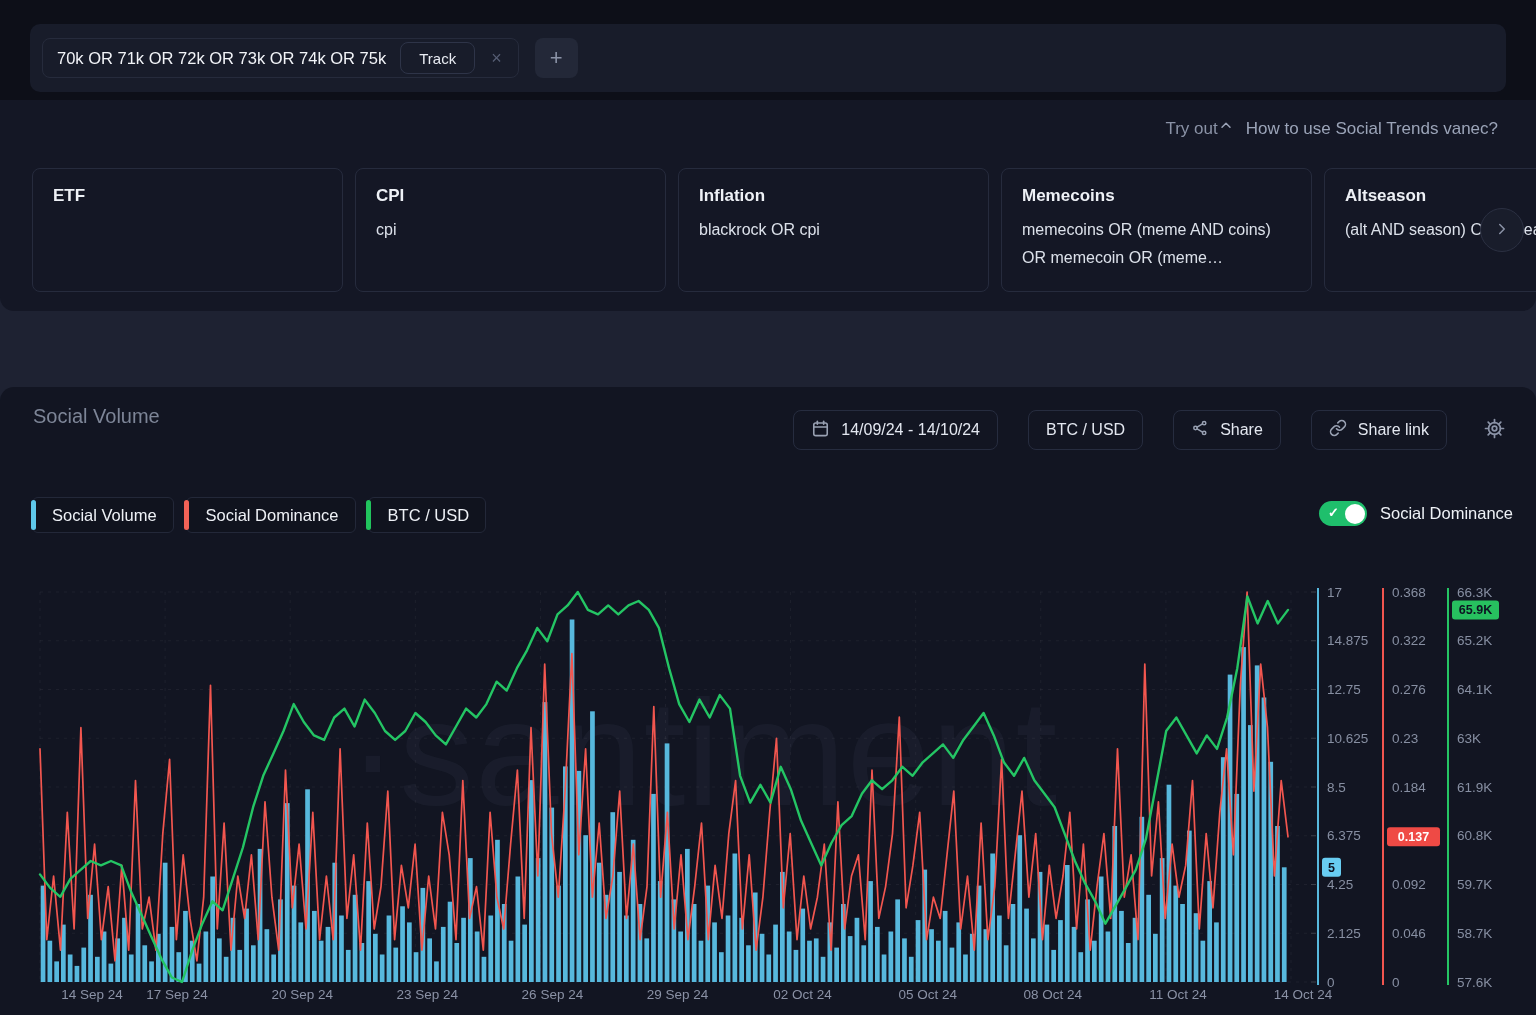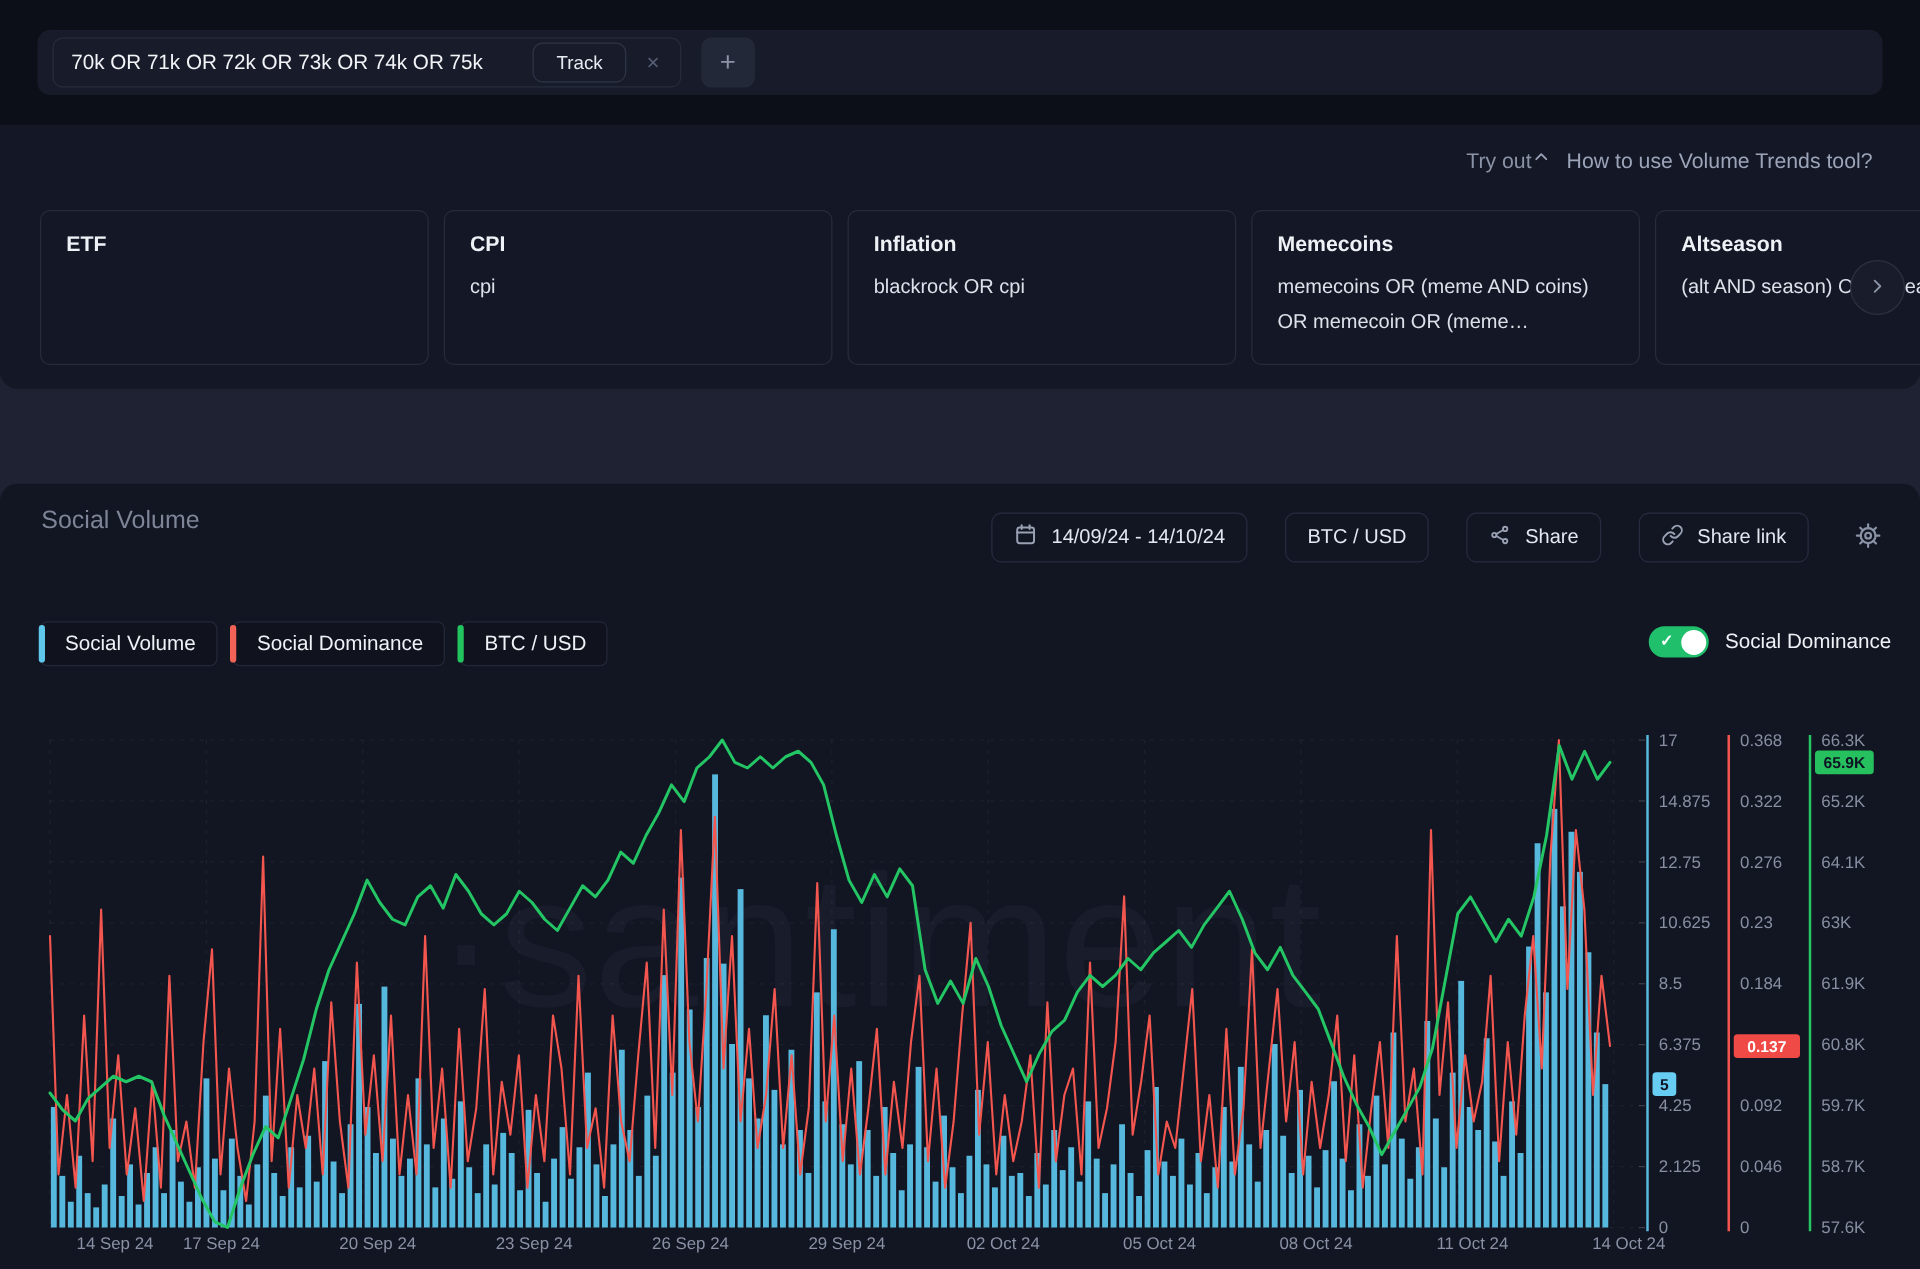--- a/index.html
+++ b/index.html
@@ -6,33 +6,32 @@
   html,body { width:1536px; height:1015px; overflow:hidden; }
   body {
     position:relative;
     background:#1e2232;
     font-family:"Liberation Sans", sans-serif;
     color:#e8ebf2;
   }
   
   .top-band { position:absolute; top:0; left:0; width:1536px; height:100px; background:#0d0f18; }
   .search-panel {
-    position:absolute; top:24px; left:30px; width:1476px; height:52px;
+    position:absolute; top:24px; left:30px; width:1476px; height:68px;
     background:#181c2a; border-radius:10px; display:flex; align-items:center; padding:0 12px;
   }
   .query-chip {
     display:flex; align-items:center; height:40px; border:1px solid #262b3c;
     border-radius:8px; padding:0 14px; gap:14px; cursor:pointer;
   }
   .query-text { font-size:16.5px; color:#f2f4f8; white-space:nowrap; }
   .track-btn {
     background:transparent; border:1px solid #2e3448; border-radius:8px;
     height:32px; padding:0 18px; color:#e8ebf2; font-size:15px; cursor:pointer;
     font-family:"Liberation Sans", sans-serif;
-    margin-left:26px;
   }
   .close-x { color:#555d73; font-size:18px; cursor:pointer; padding:0 2px; }
   .add-btn {
     margin-left:16px; width:43px; height:40px; background:#232838; border:none;
     border-radius:8px; color:#8b93a7; font-size:22px; cursor:pointer; line-height:1;
     font-family:"Liberation Sans", sans-serif;
   }
   .top-main {
     position:absolute; top:100px; left:0; width:1536px; height:211px;
     background:#141725; border-radius:0 0 14px 14px;
@@ -108,21 +107,21 @@
   </div>
   <div class="top-main">
     <div class="tryout-row">
       <span class="tryout-label">Try out</span>
       <a class="help-link">
         <span>
           <svg width="16" height="16" viewBox="0 0 24 24" fill="none" stroke-width="2.2" stroke-linecap="round" stroke-linejoin="round">
               <polyline points="6 14 12 8 18 14"></polyline>
             </svg>
         </span>
-        <span>How to use Volume Trends tool?</span>
+        <span>How to use Social Trends vanec?</span>
       </a>
     </div>
     <div class="cards-row">
       <div class="card">
         <div class="card-title">ETF</div>
       </div>
       <div class="card">
         <div class="card-title">CPI</div>
         <div class="card-query">cpi</div>
       </div>

